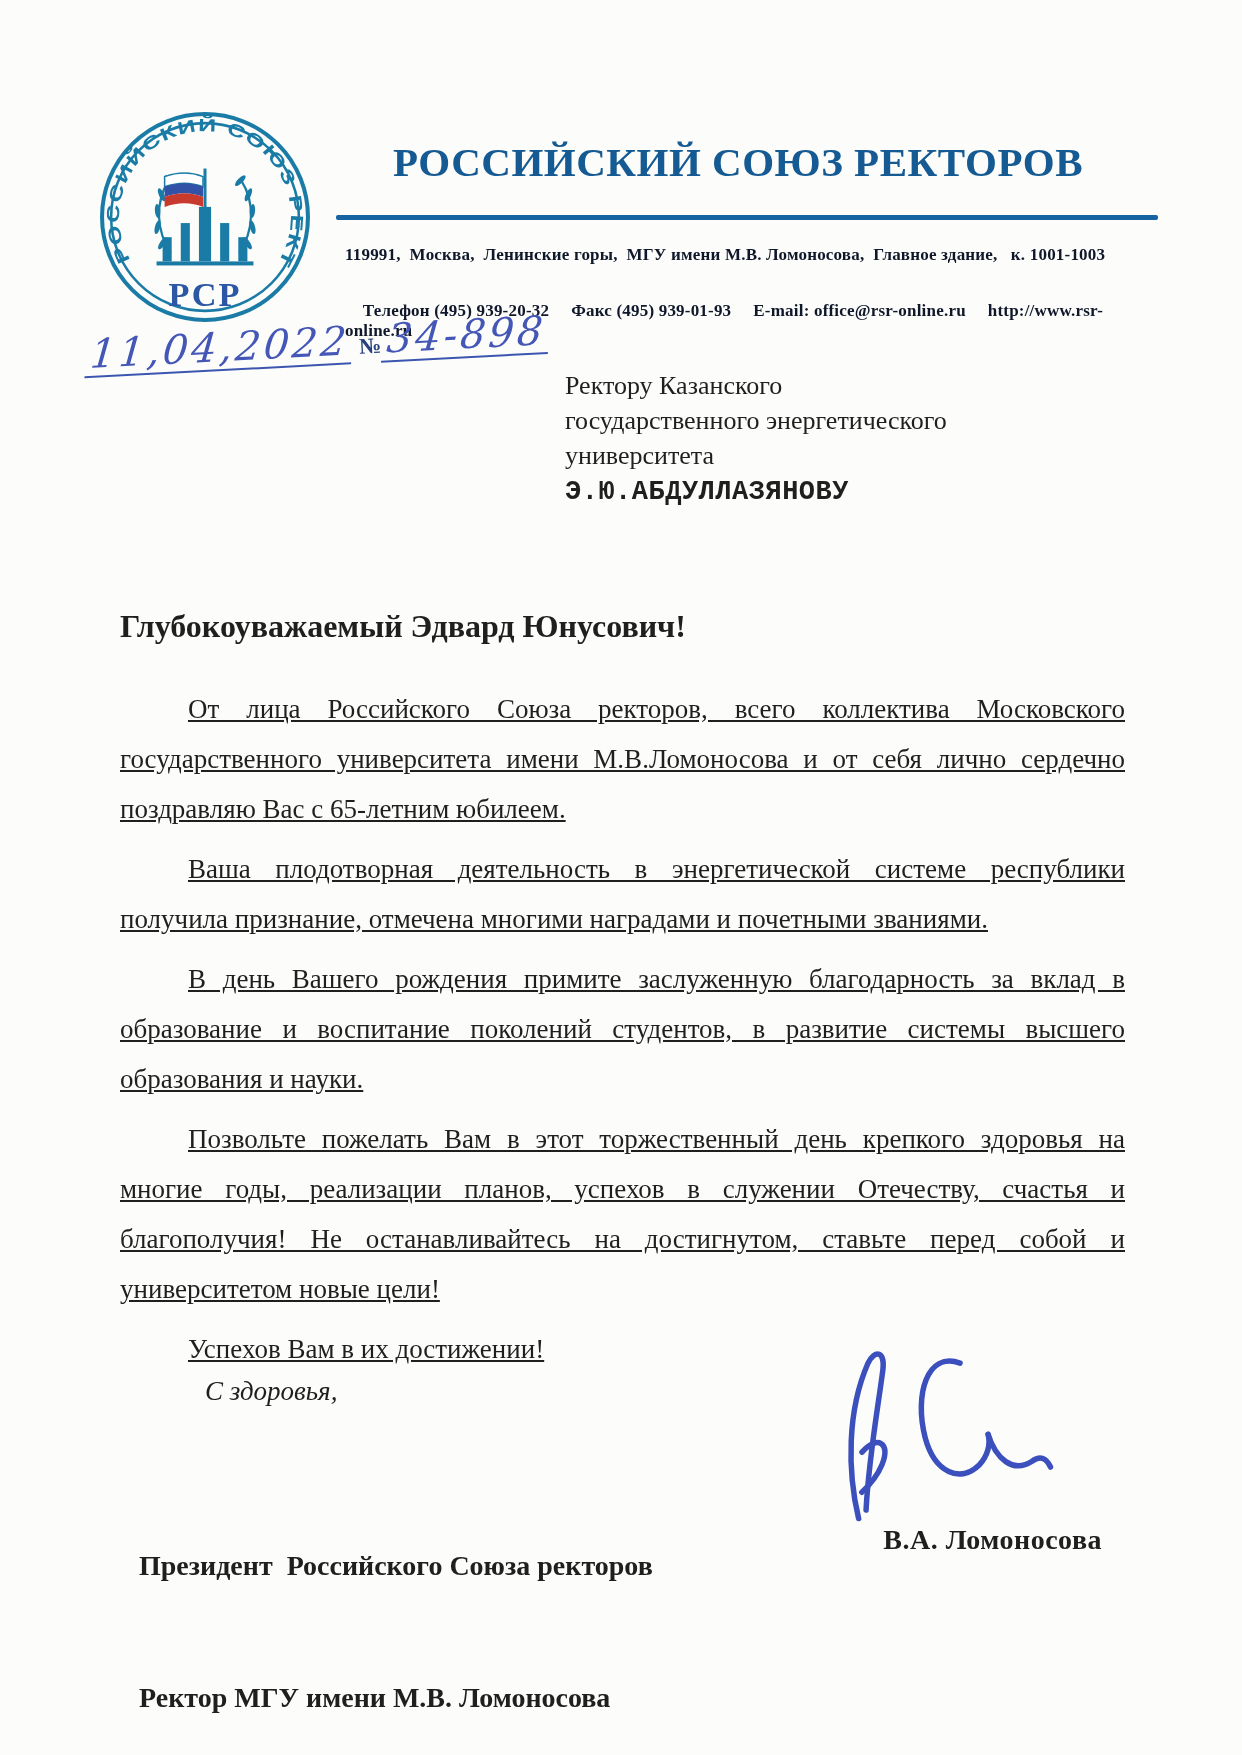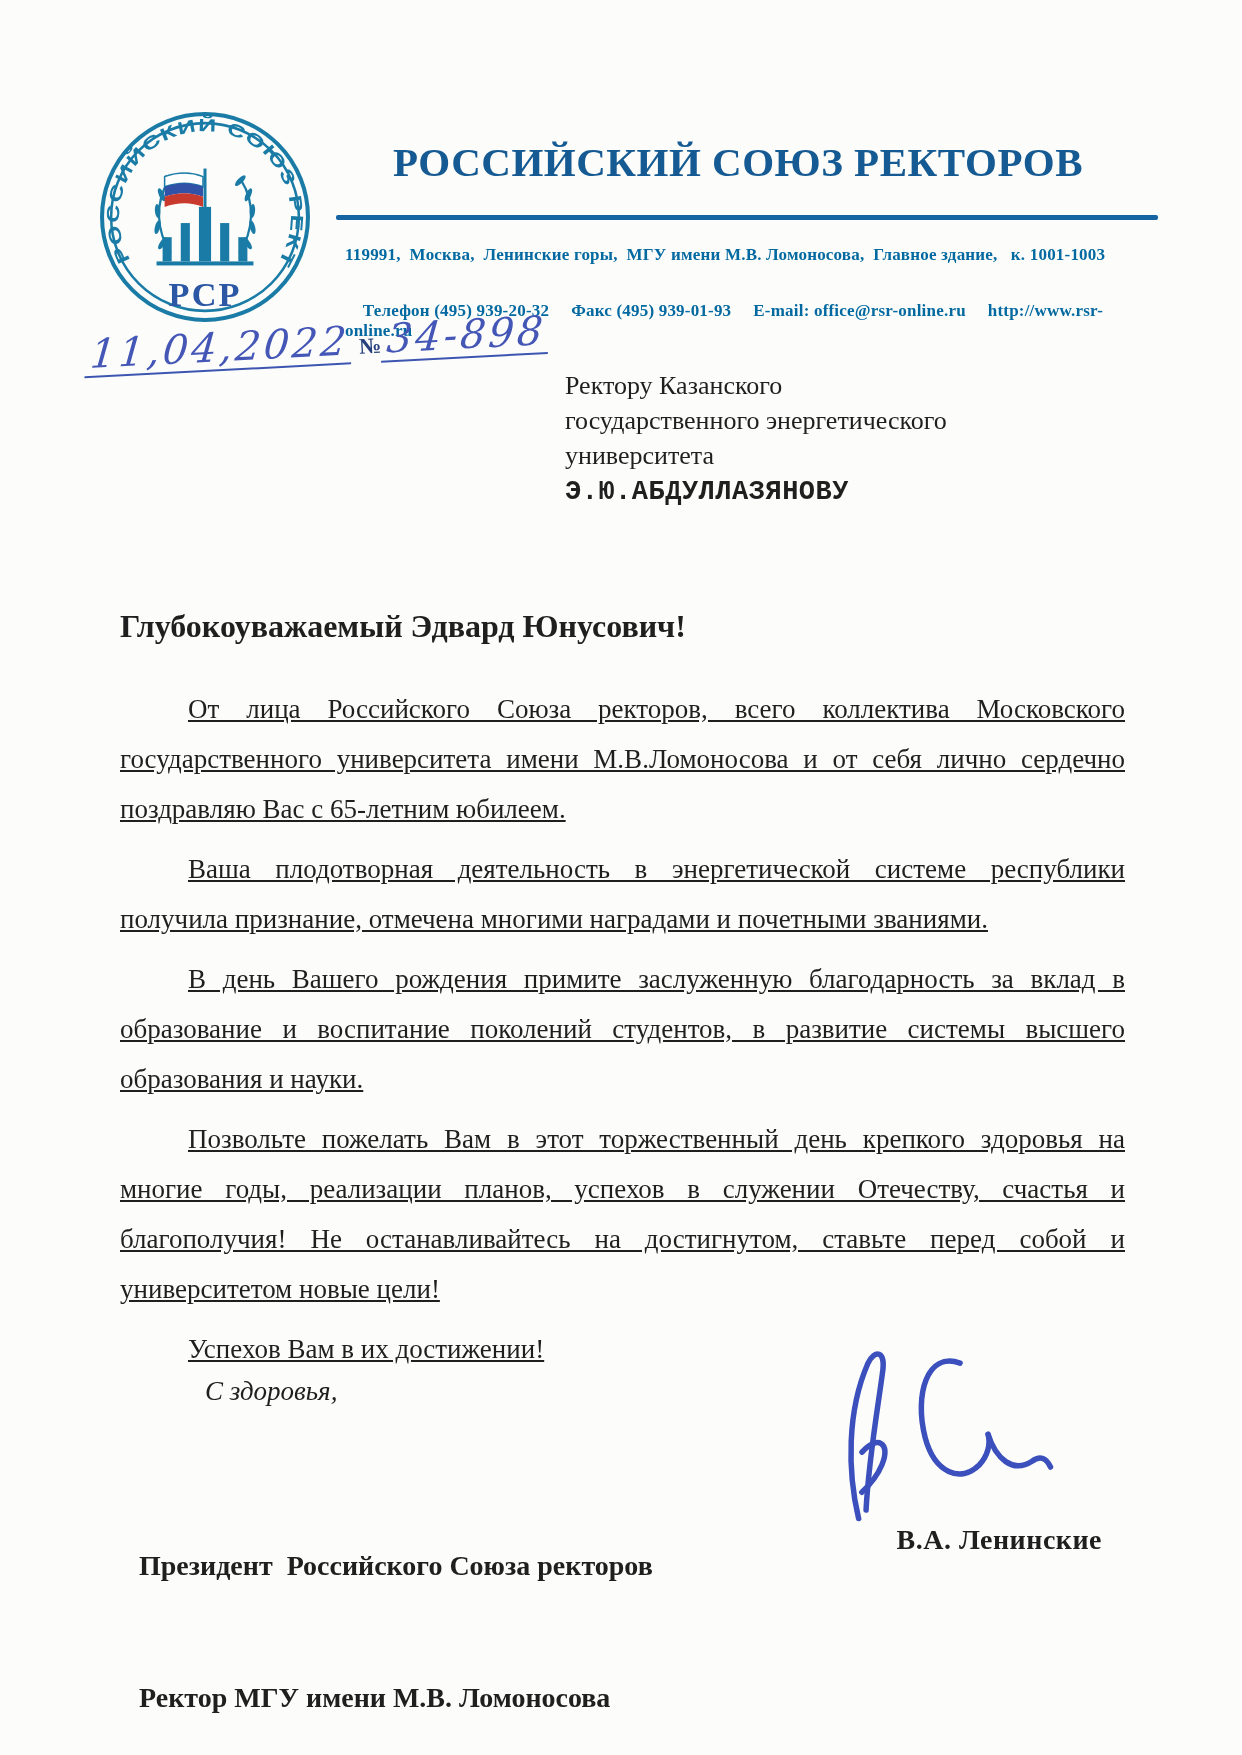--- a/index.html
+++ b/index.html
@@ -19,21 +19,21 @@
     font-family:"Liberation Serif", serif;
     font-size:41px;font-weight:bold;color:#155a92;
     letter-spacing:0.5px;text-align:center;white-space:nowrap;
   }
   .header-rule{
     position:absolute;left:336px;top:215px;width:822px;height:5px;
     background:#1563a0;border-radius:2px;
   }
   .addr-line{
     position:absolute;left:345px;width:810px;
-    font-size:17px;font-weight:bold;color:#0369a1;
+    font-size:17px;font-weight:bold;color:#0f172a;
     white-space:pre-wrap;letter-spacing:0.2px;
   }
   .addr-1{top:245px;}
   .addr-2{top:281px;}
   .addr-2 span{margin-right:22px;}
   
   .ref{
     position:absolute;left:86px;top:322px;
     display:flex;align-items:flex-end;
     transform:rotate(-3deg);
@@ -180,15 +180,15 @@
 
   <svg class="signature-svg" viewBox="0 0 240 200">
     <g fill="none" stroke="#3c50bd" stroke-width="5.5" stroke-linecap="round">
       <path d="M38,178 C30,130 34,70 58,24 C66,10 77,12 72,34 C66,64 52,120 46,170"></path>
       <path d="M46,112 C62,96 76,104 65,126 C58,140 48,148 43,152"></path>
       <path d="M150,30 C118,16 102,58 110,102 C117,138 142,150 162,133 C171,125 175,113 173,103"></path>
       <path d="M173,103 C179,128 195,144 215,133 C223,128 229,130 233,140"></path>
     </g>
   </svg>
 
-  <div class="signer-name">В.А. Ленинские</div>
+  <div class="signer-name">В.А. Ломоносова</div>
 
 </div>
 
 </body></html>

